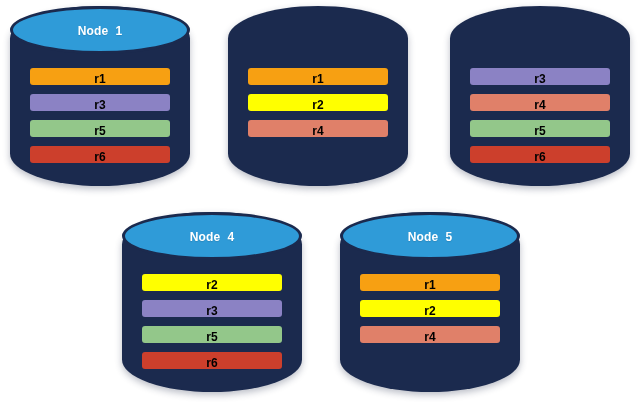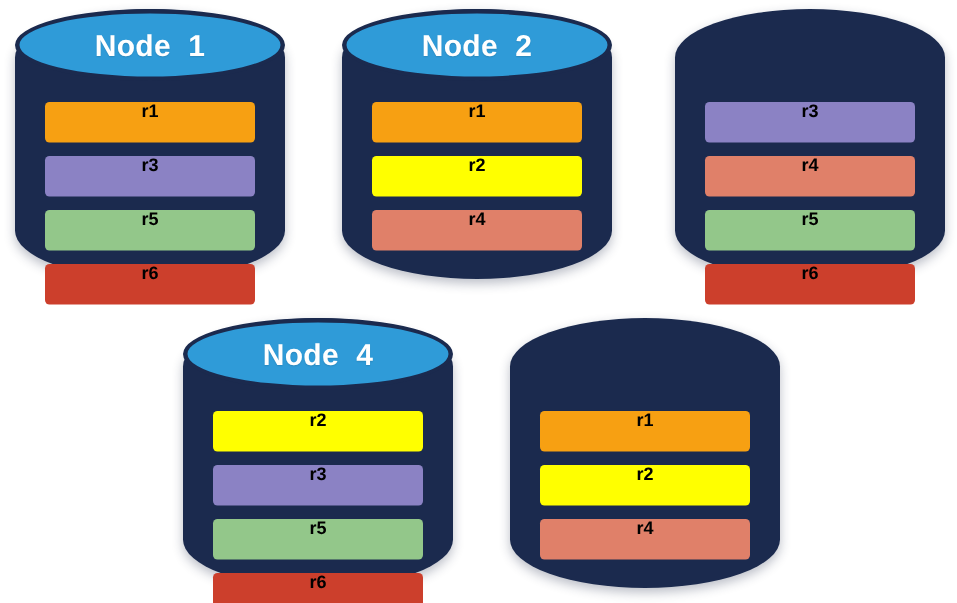--- a/index.html
+++ b/index.html
@@ -49,21 +49,21 @@
     border-radius: 50%;
     box-sizing: border-box;
     display: flex;
     align-items: center;
     justify-content: center;
   }
 
   .node-title {
     color: #ffffff;
     font-weight: bold;
-    font-size: 20px;
+    font-size: 12px;
     letter-spacing: 0.2px;
     white-space: pre;
     text-shadow: 0 1px 1px rgba(0,0,0,0.12);
     line-height: 1;
     position: relative;
     top: 1px;
   }
 
   
   .bars {
@@ -71,24 +71,24 @@
     left: 0;
     right: 0;
     display: flex;
     flex-direction: column;
     align-items: center;
     gap: 9px;
   }
 
   .bar {
     width: 78%;
-    height: 27px;
+    height: 17px;
     border-radius: 3px;
     display: flex;
-    align-items: flex-start;
+    align-items: flex-end;
     justify-content: center;
     box-sizing: border-box;
   }
 
   .bar-label {
     color: #000000;
     font-weight: bold;
     font-size: 12px;
     line-height: 1;
     position: relative;
@@ -114,23 +114,20 @@
         <div class="bar" style="background: rgb(147, 199, 138);">
           <span class="bar-label" style="color: rgb(0, 0, 0);">r5</span>
         </div>
         <div class="bar" style="background: rgb(204, 63, 44);">
           <span class="bar-label" style="color: rgb(0, 0, 0);">r6</span>
         </div>
       </div>
     </div>
     <div class="node" style="left: 228px; top: 6px; width: 180px; height: 180px;">
       <div class="cyl-body" style="background: rgb(27, 42, 78);"></div>
-      <div class="cyl-top" style="background: rgb(47, 155, 216); border-color: rgb(27, 42, 78);">
-        <span class="node-title" style="color: rgb(255, 255, 255);">Node  2</span>
-      </div>
       <div class="bars" style="top: 62px;">
         <div class="bar" style="background: rgb(247, 160, 18);">
           <span class="bar-label" style="color: rgb(0, 0, 0);">r1</span>
         </div>
         <div class="bar" style="background: rgb(255, 255, 0);">
           <span class="bar-label" style="color: rgb(0, 0, 0);">r2</span>
         </div>
         <div class="bar" style="background: rgb(224, 128, 105);">
           <span class="bar-label" style="color: rgb(0, 0, 0);">r4</span>
         </div>
@@ -168,20 +165,23 @@
         <div class="bar" style="background: rgb(147, 199, 138);">
           <span class="bar-label" style="color: rgb(0, 0, 0);">r5</span>
         </div>
         <div class="bar" style="background: rgb(204, 63, 44);">
           <span class="bar-label" style="color: rgb(0, 0, 0);">r6</span>
         </div>
       </div>
     </div>
     <div class="node" style="left: 340px; top: 212px; width: 180px; height: 180px;">
       <div class="cyl-body" style="background: rgb(27, 42, 78);"></div>
+      <div class="cyl-top" style="background: rgb(47, 155, 216); border-color: rgb(27, 42, 78);">
+        <span class="node-title" style="color: rgb(255, 255, 255);">Node  5</span>
+      </div>
       <div class="bars" style="top: 62px;">
         <div class="bar" style="background: rgb(247, 160, 18);">
           <span class="bar-label" style="color: rgb(0, 0, 0);">r1</span>
         </div>
         <div class="bar" style="background: rgb(255, 255, 0);">
           <span class="bar-label" style="color: rgb(0, 0, 0);">r2</span>
         </div>
         <div class="bar" style="background: rgb(224, 128, 105);">
           <span class="bar-label" style="color: rgb(0, 0, 0);">r4</span>
         </div>

